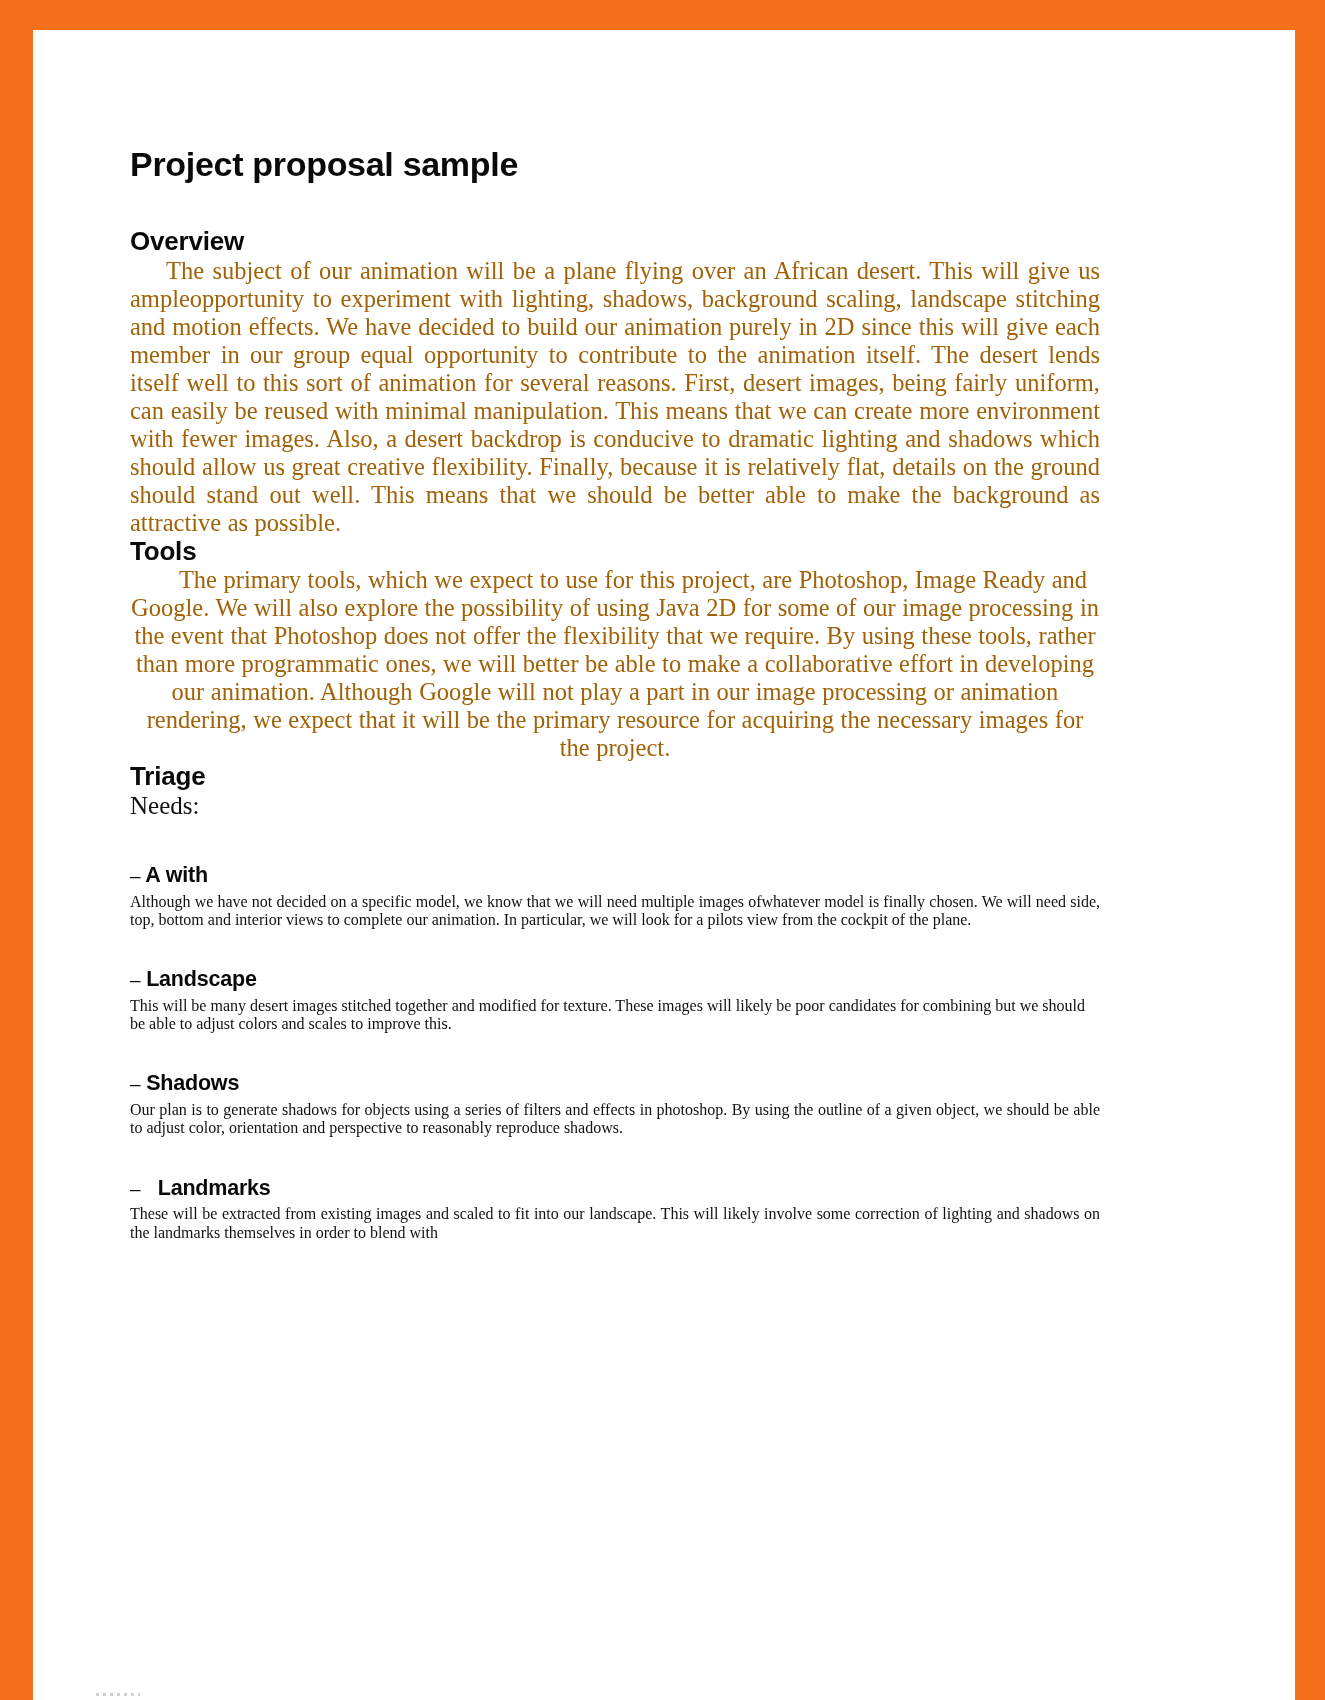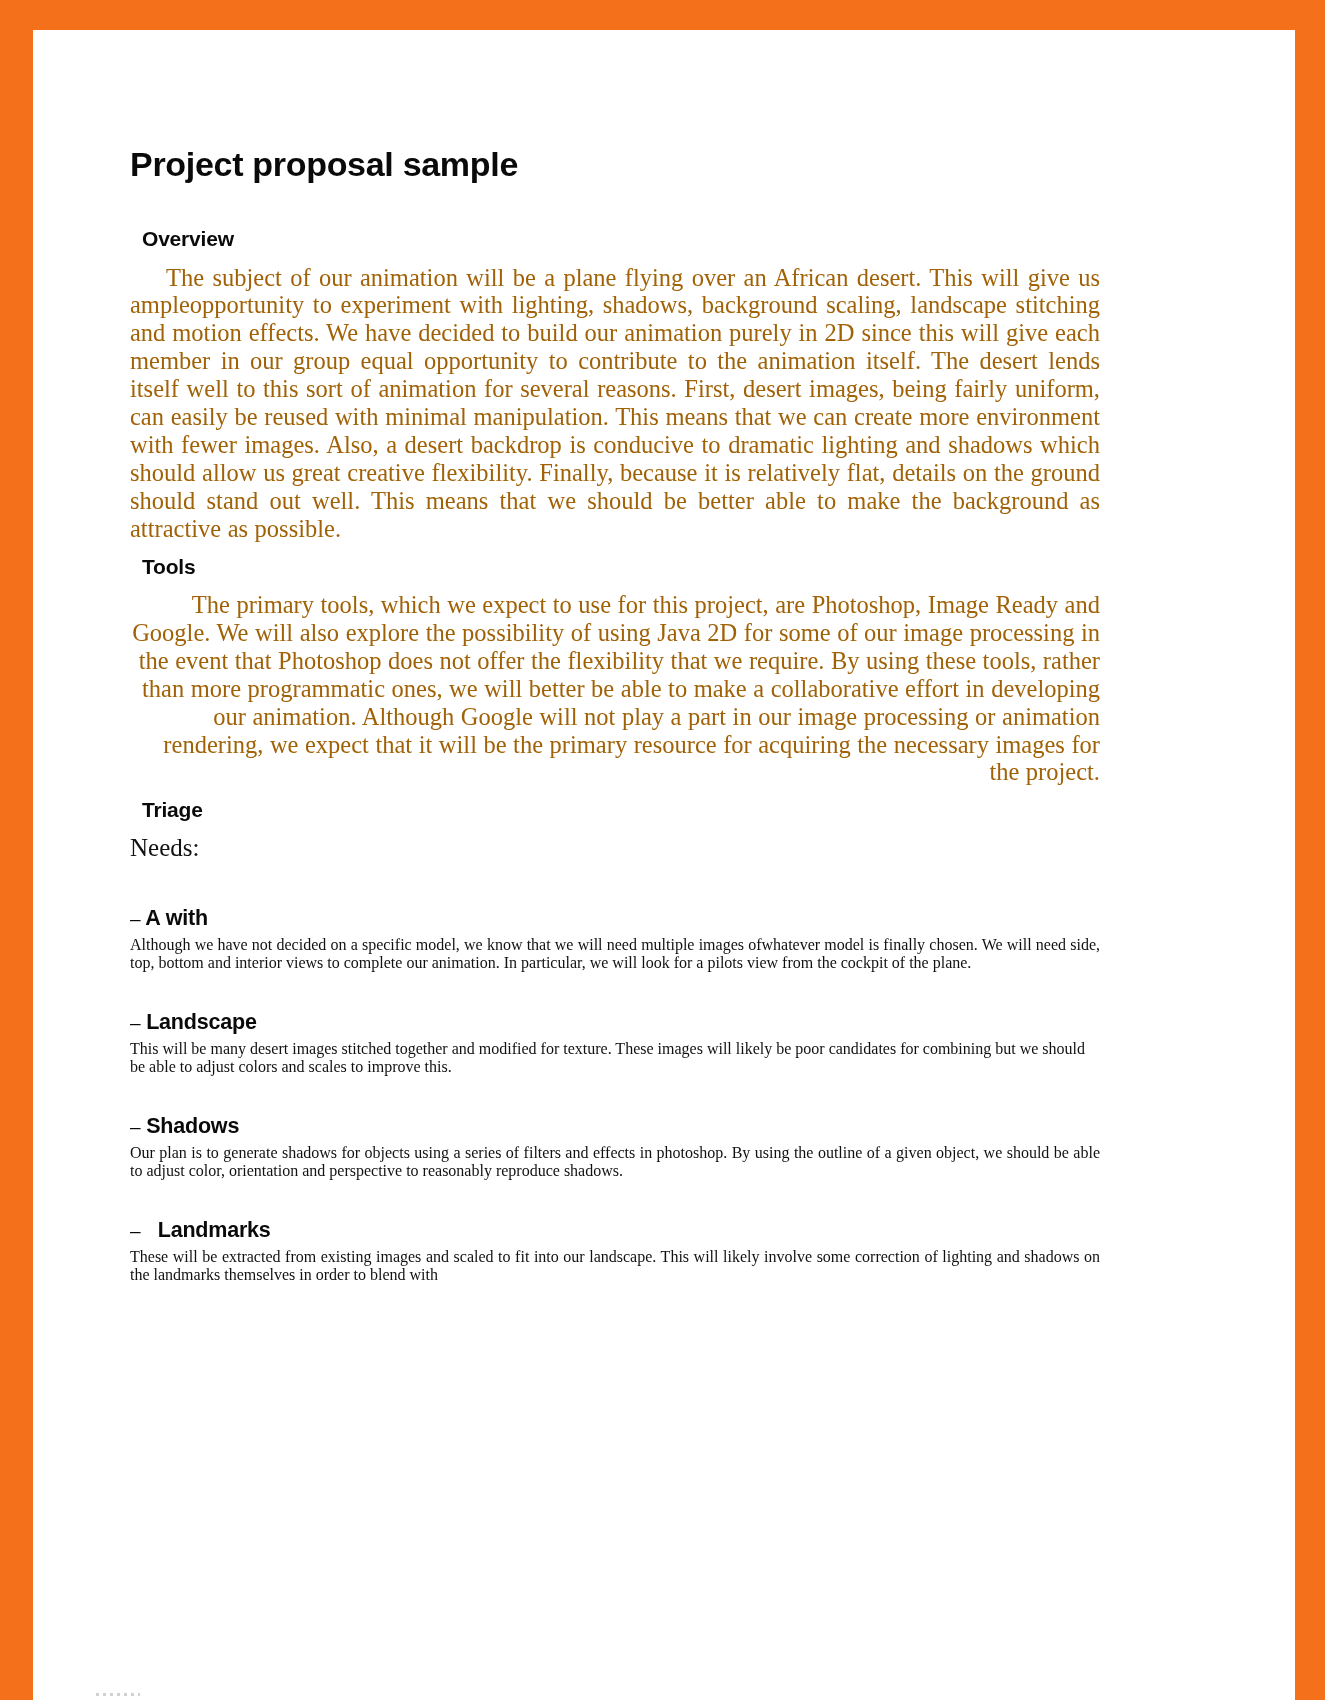--- a/index.html
+++ b/index.html
@@ -44,42 +44,42 @@
     font-size: 34px;
     letter-spacing: -0.3px;
     color: #0a0a0a;
     margin: 0 0 44px 0;
     line-height: 1.1;
   }
 
   h2.section-heading {
     font-family: "Liberation Sans", "DejaVu Sans", sans-serif;
     font-weight: bold;
-    font-size: 21px;
+    font-size: 26px;
     letter-spacing: -0.2px;
     color: #0a0a0a;
-    margin: 12px;
+    margin: 0;
     line-height: 1.15;
   }
 
   .sec-overview-h { margin-bottom: 40px; }
   .sec-tools-h    { margin-top: 47px; margin-bottom: 48px; }
   .sec-triage-h   { margin-top: 53px; margin-bottom: 42px; }
 
   p.body-para {
     font-size: 24.5px;
     line-height: 1.14;
     color: #a16207;
     margin: 0;
     text-align: justify;
     text-justify: inter-word;
     word-spacing: 0.4px;
   }
   p.body-para.ragged {
-    text-align: right;
+    text-align: center;
     font-family: Liberation Serif, serif;
   }
   p.body-para .indent {
     display: inline-block;
     width: 36px;
   }
 
   p.needs-label {
     font-size: 25px;
     color: #111;

